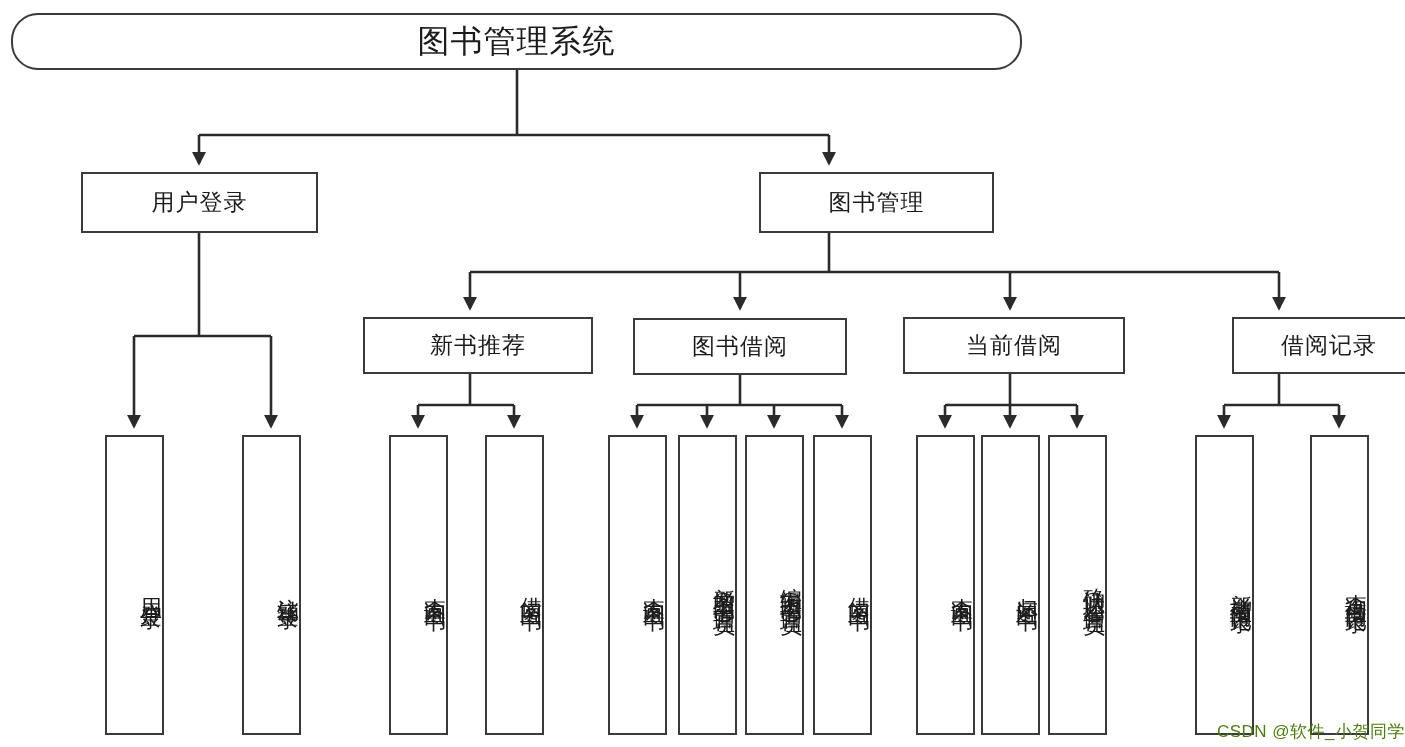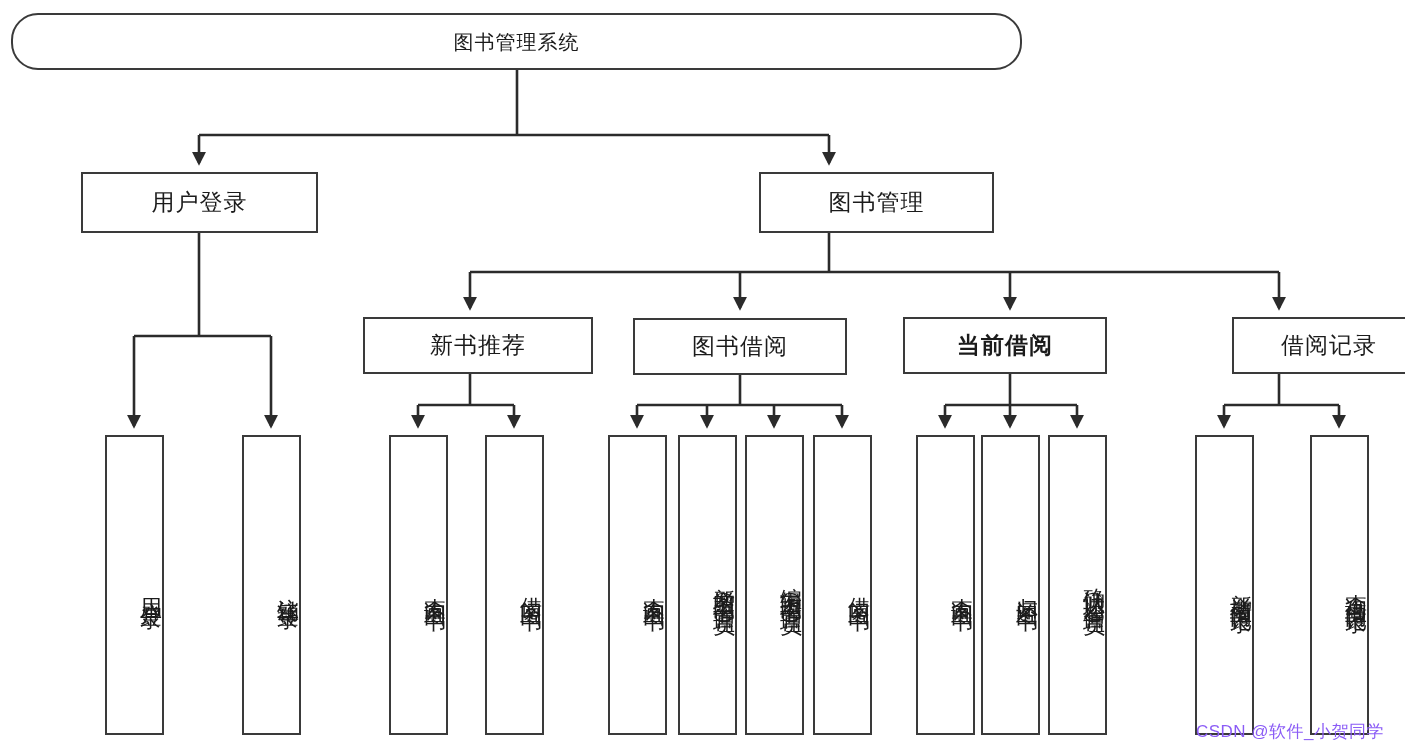--- a/index.html
+++ b/index.html
@@ -35,44 +35,44 @@
     align-items: center;
     justify-content: center;
     color: #1b1b1b;
   }
   .node.h {
     font-size: 23px;
     letter-spacing: 1px;
     line-height: 1.2;
   }
   .node.root {
-    font-size: 20px;
+    font-size: 32px;
     border-radius: 27px;
   }
   .node.v {
     font-size: 22px;
     writing-mode: vertical-rl;
     text-orientation: upright;
     letter-spacing: 4px;
     padding-top: 6px;
     align-items: flex-start;
     justify-content: center;
   }
   .node.v .vtext {
     writing-mode: vertical-rl;
     text-orientation: upright;
     white-space: nowrap;
     line-height: 1;
   }
   .watermark {
     position: absolute;
-    right: 21px;
+    right: 0;
     bottom: 4px;
     font-size: 17px;
-    color: #8b5cf6;
+    color: #4d7c0f;
     letter-spacing: 0.5px;
     white-space: nowrap;
   }
 </style>
 </head>
 <body>
 
 <div id="canvas">
 
   <svg class="edges" viewBox="0 0 1405 747">
@@ -135,21 +135,21 @@
   <div class="node h" style="left:711px; top:172px; width:235px; height:61px;margin-left:48px;">
     <span>图书管理</span>
   </div>
 
   <div class="node h" style="left:363px; top:317px; width:230px; height:57px;">
     <span>新书推荐</span>
   </div>
   <div class="node h" style="left:633px; top:318px; width:214px; height:57px;">
     <span>图书借阅</span>
   </div>
-  <div class="node h" style="left:903px; top:317px; width:204px; height:57px;font-weight:bold;">
+  <div class="node h" style="left:903px; top:317px; width:222px; height:57px;">
     <span>当前借阅</span>
   </div>
   <div class="node h" style="left:1232px; top:317px; width:194px; height:57px;">
     <span>借阅记录</span>
   </div>
 
   <div class="node v" style="left:105px; top:435px; width:59px; height:300px;">
     <span class="vtext">用户登录</span>
   </div>
   <div class="node v" style="left:242px; top:435px; width:59px; height:300px;">

